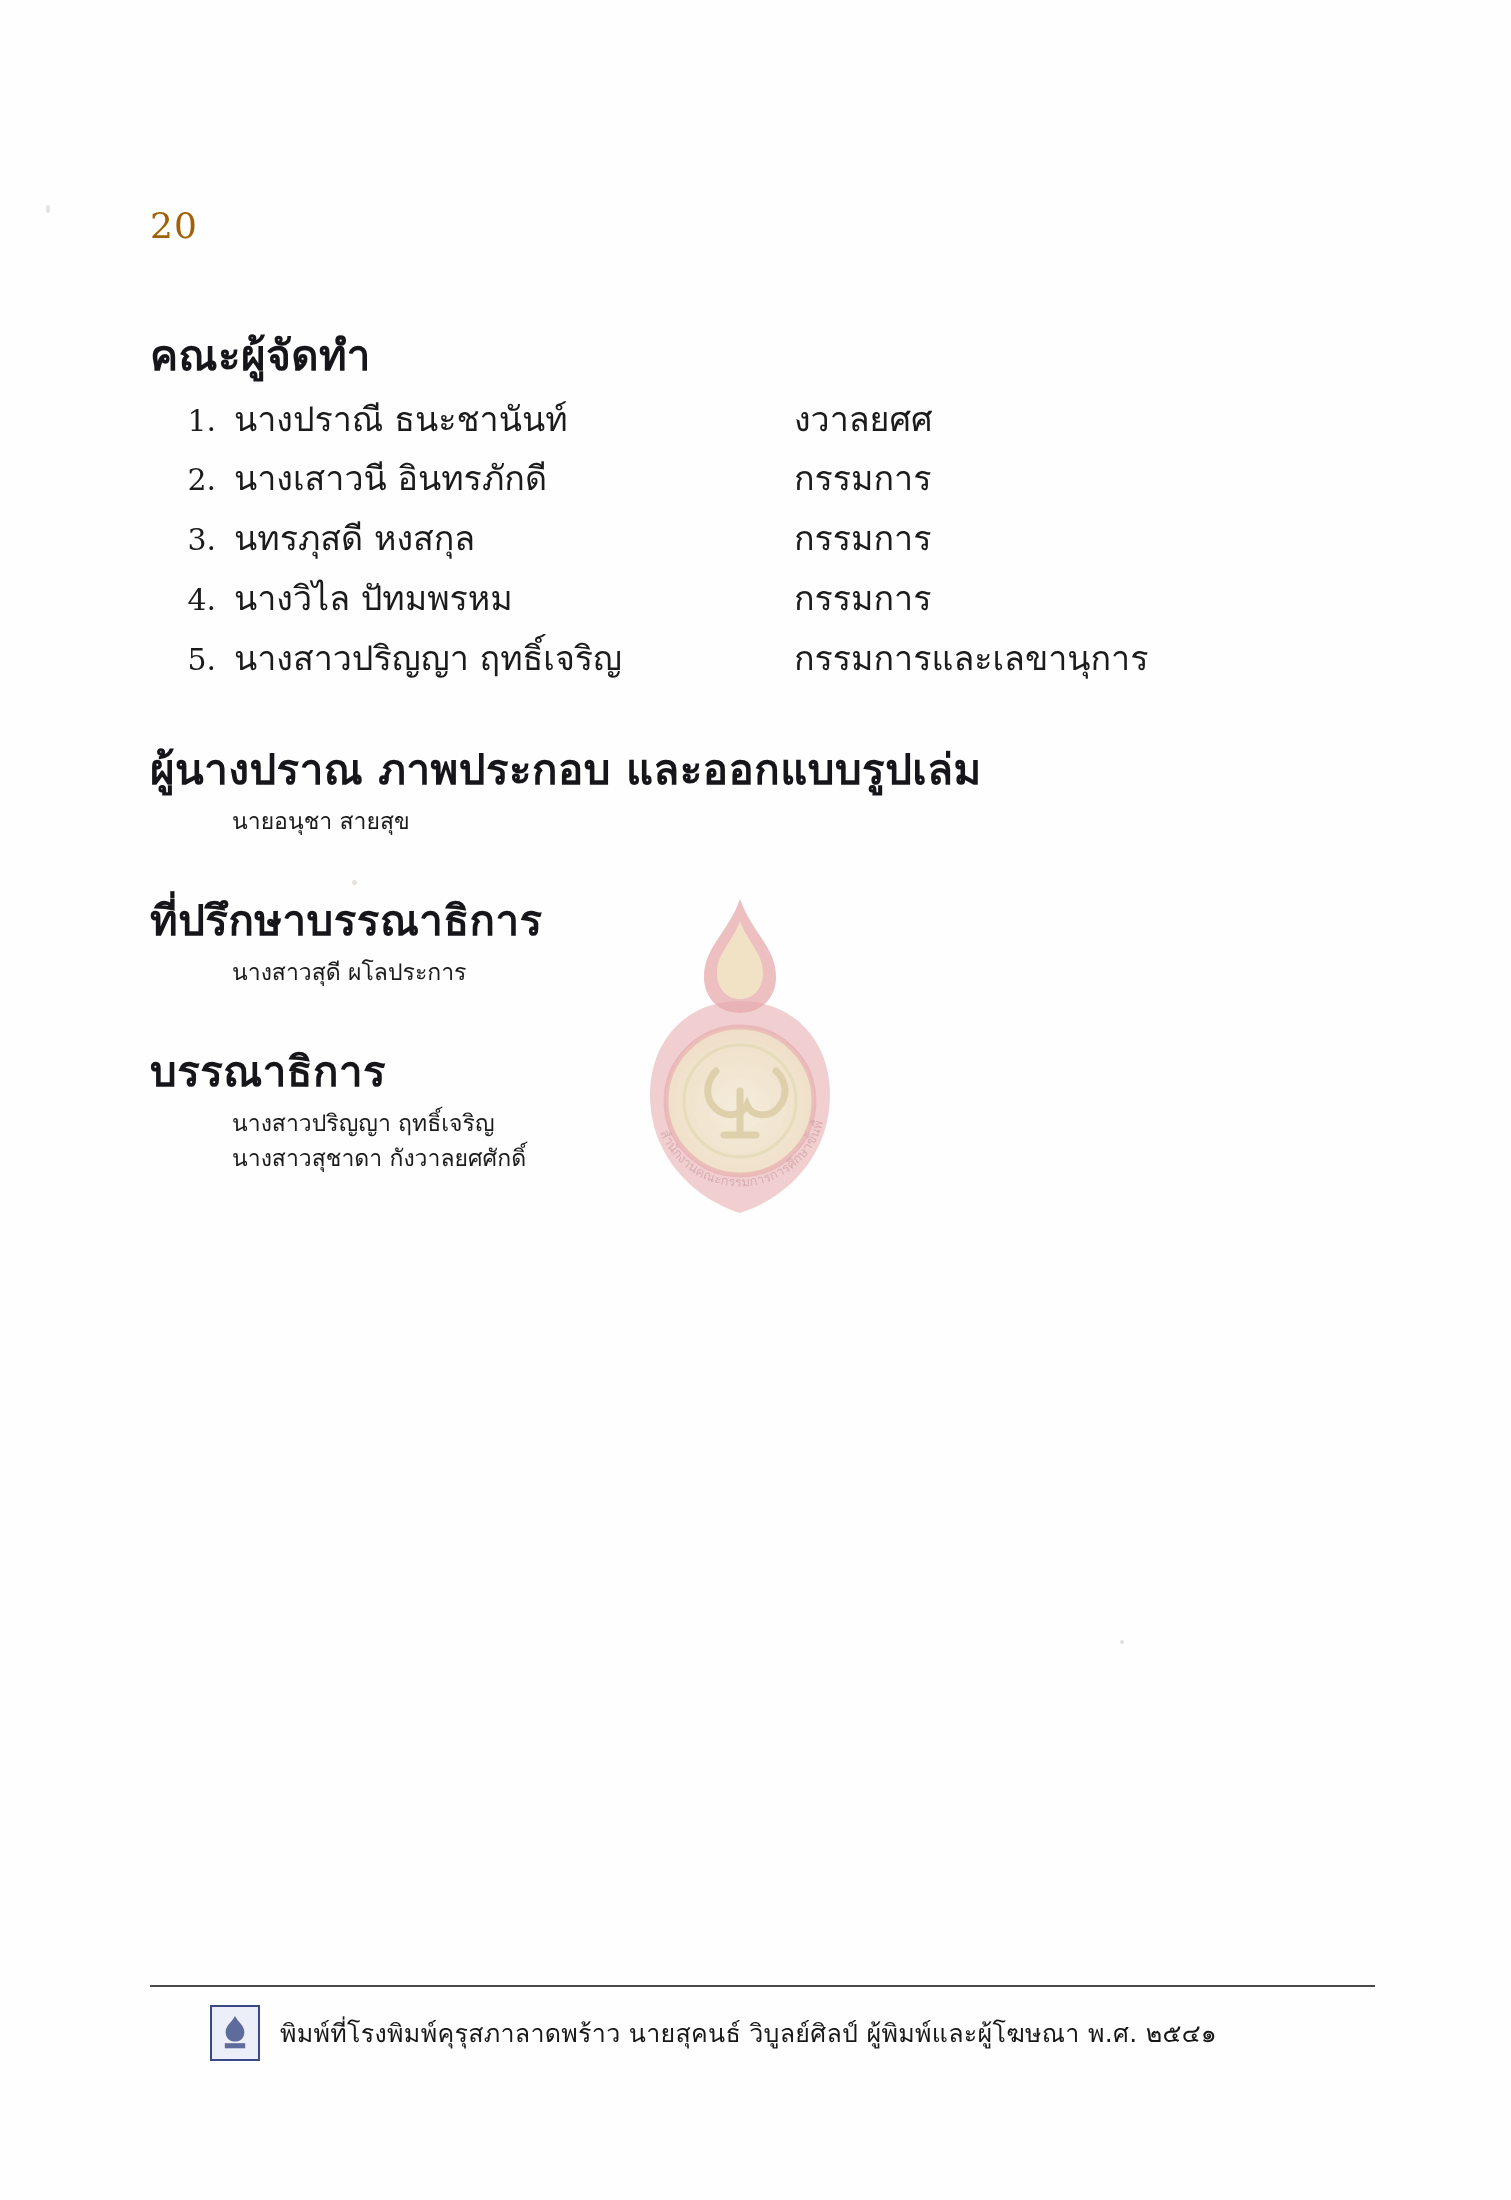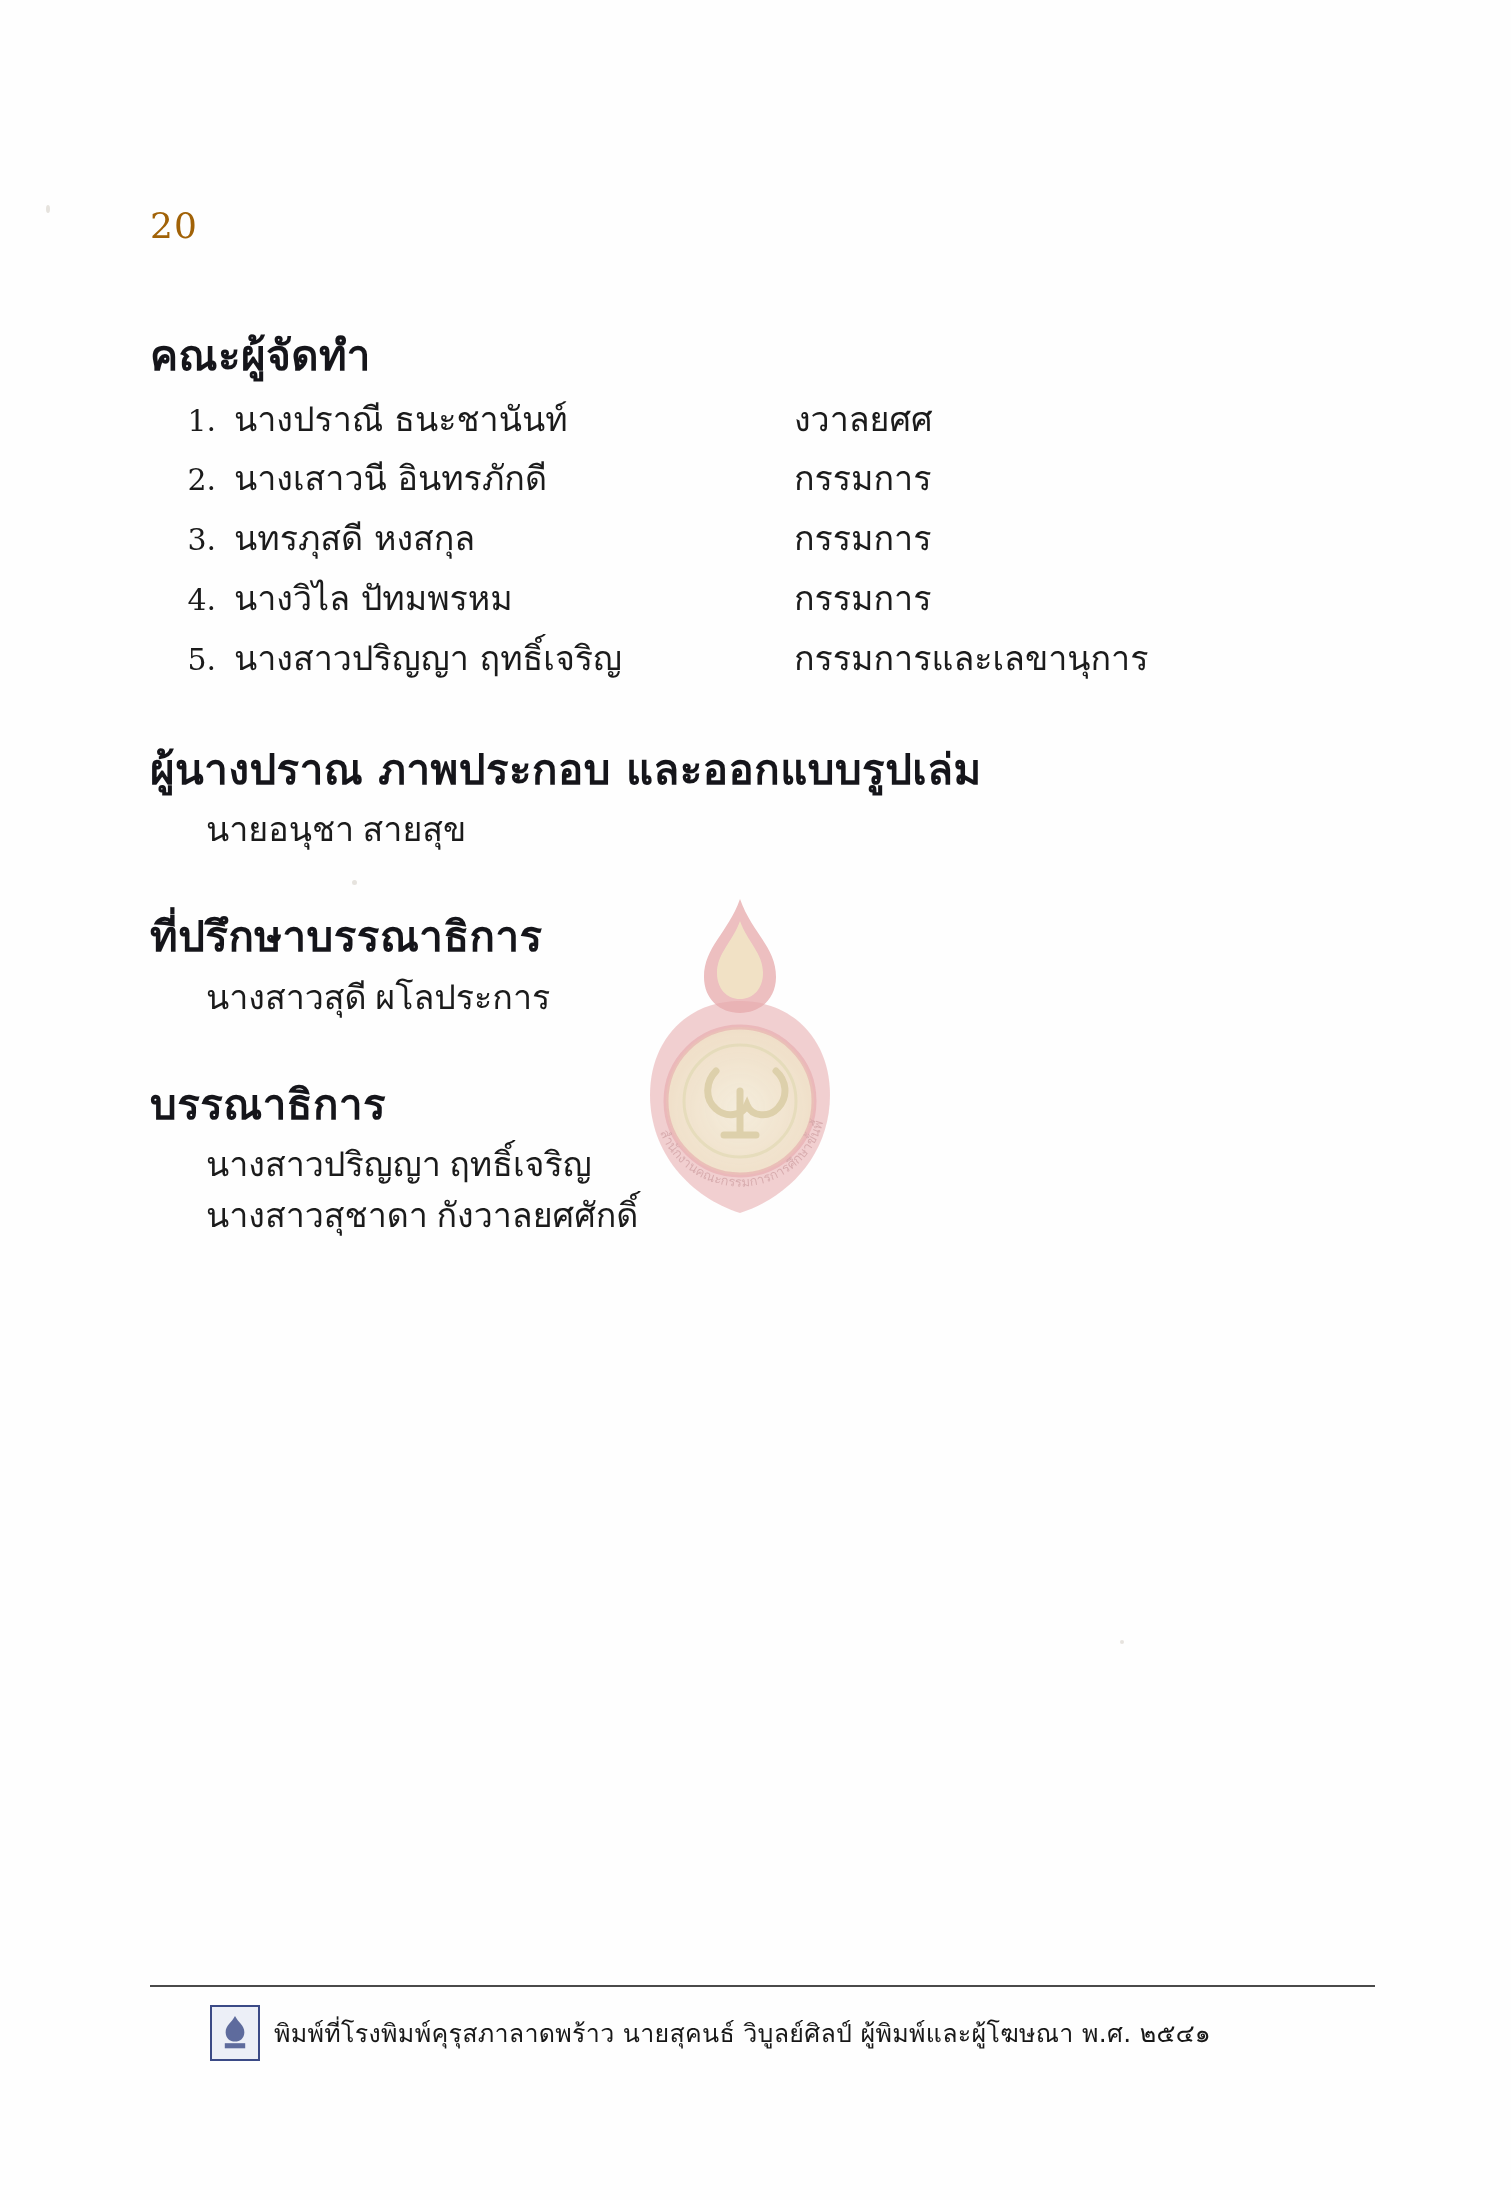--- a/index.html
+++ b/index.html
@@ -83,25 +83,24 @@
   }
   .member-name {
     width: 560px;
     flex: 0 0 560px;
   }
   .member-role {
     flex: 1 1 auto;
   }
 
   .plain-line {
-    font-size: 34px;
+    font-size: 23px;
     line-height: 1.5;
-    margin-left: 56px;
+    margin-left: 82px;
     color: #1b1b1b;
-    font-family: Liberation Serif, serif;
   }
 
   .sec-gap-lg { margin-bottom: 62px; }
   .sec-gap-md { margin-bottom: 56px; }
 
   
   .seal {
     position: absolute;
     left: 590px;
     top: 895px;
@@ -119,21 +118,21 @@
     height: 2px;
     background: #4a4a4a;
   }
   .footer {
     position: absolute;
     left: 210px;
     top: 2005px;
     width: 1200px;
     display: flex;
     align-items: center;
-    gap: 14px;
+    gap: 20px;
   }
   .footer-logo {
     width: 46px;
     height: 52px;
     border: 2px solid #3b4a86;
     background: #eceff7;
     display: flex;
     align-items: center;
     justify-content: center;
     flex: 0 0 46px;

